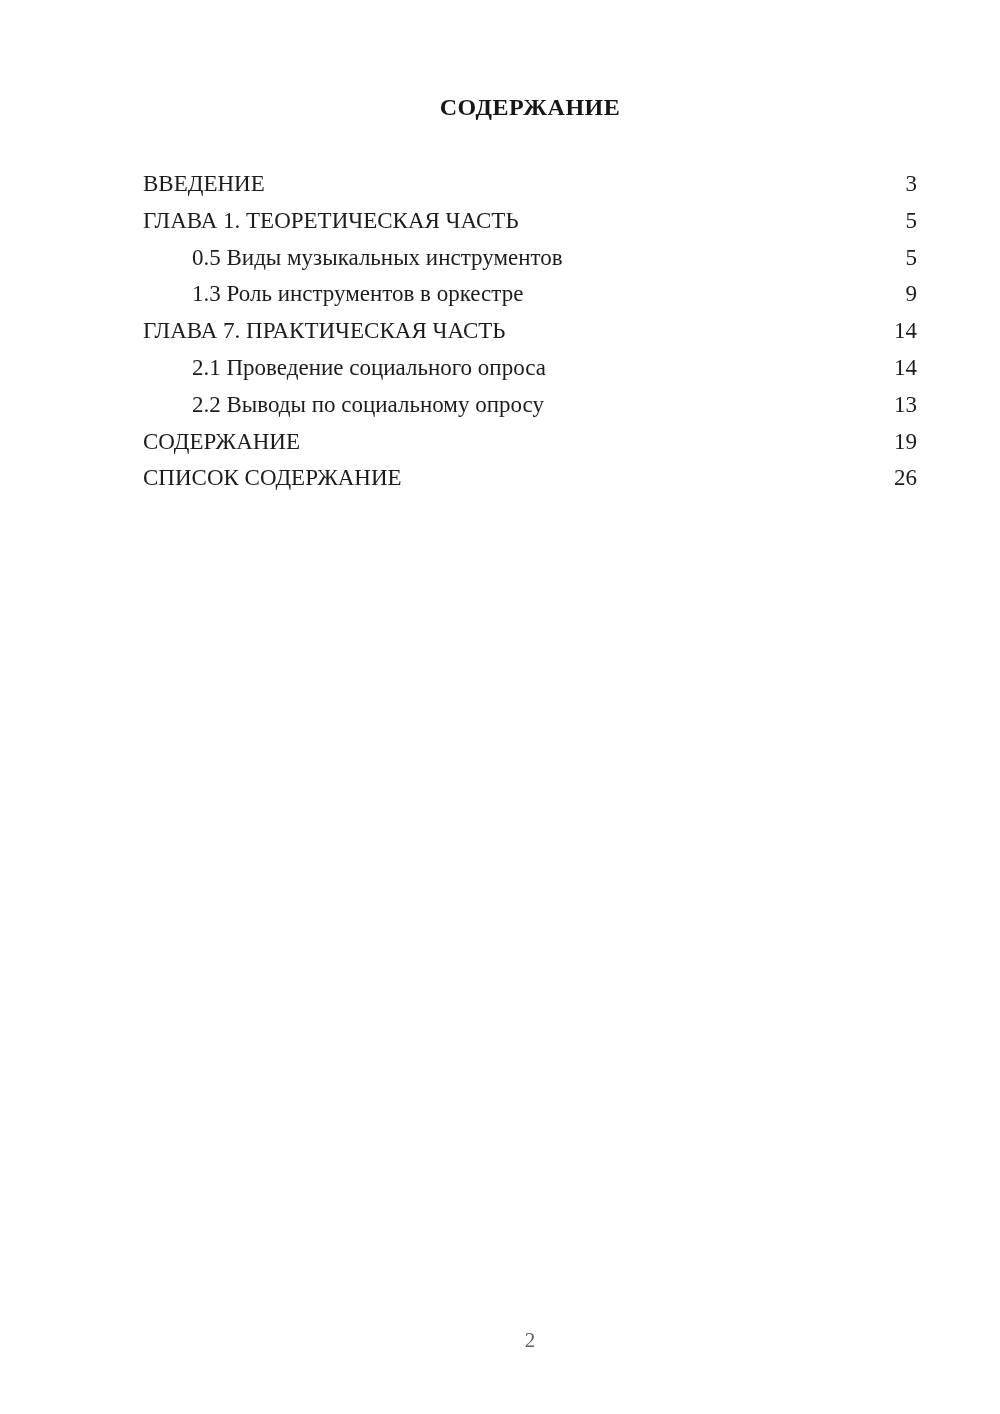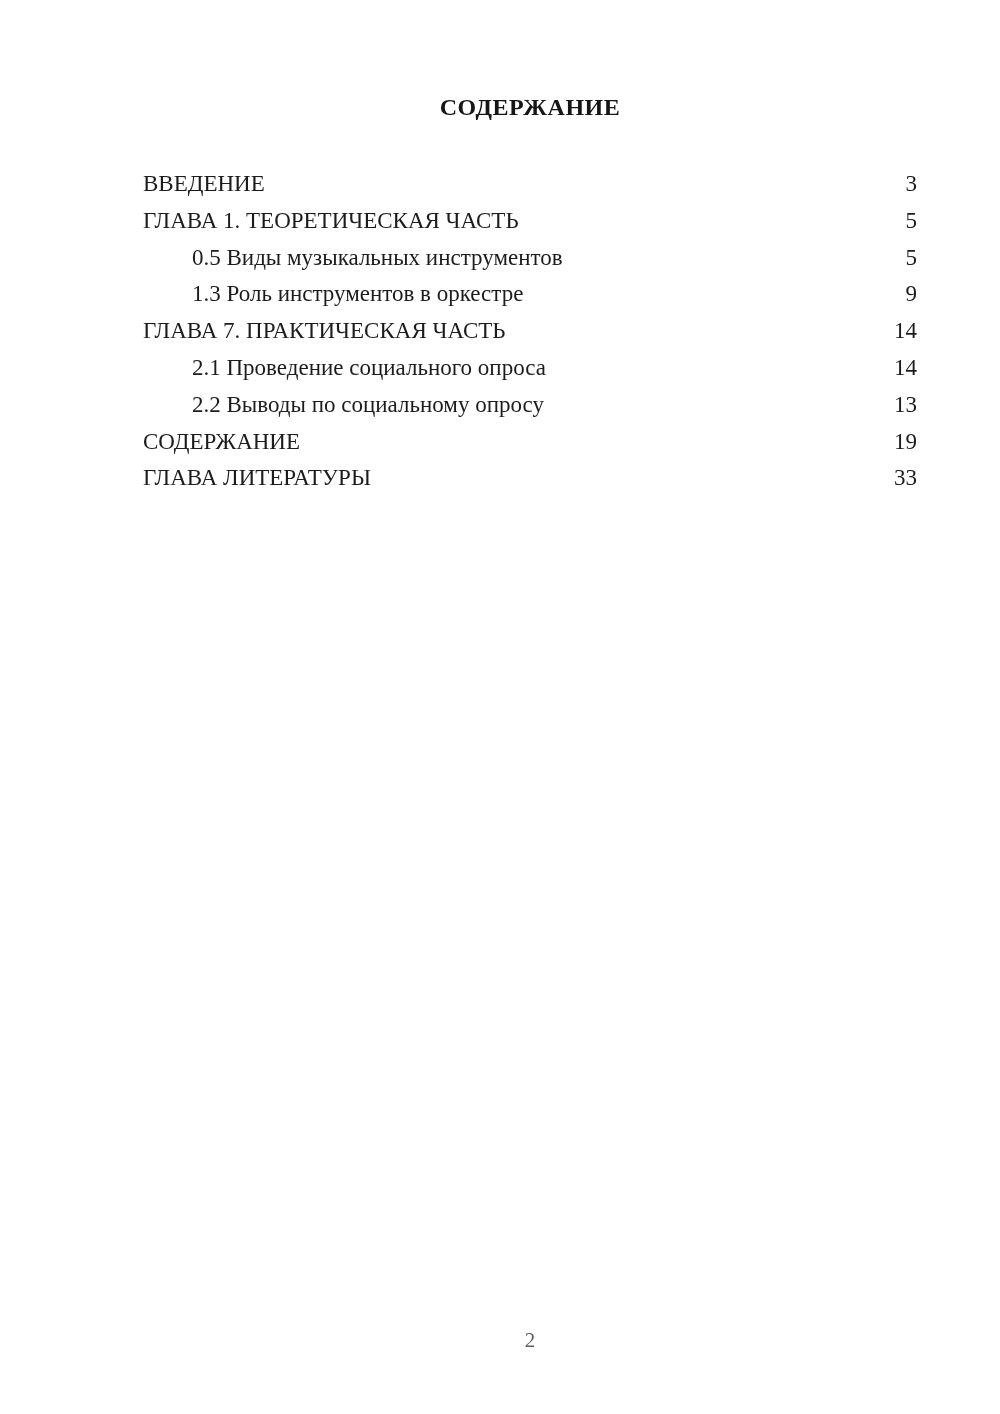--- a/index.html
+++ b/index.html
@@ -98,19 +98,19 @@
       </div>
       <div class="toc-row indent">
         <span class="toc-label">2.2 Выводы по социальному опросу</span>
         <span class="toc-page">13</span>
       </div>
       <div class="toc-row">
         <span class="toc-label">СОДЕРЖАНИЕ</span>
         <span class="toc-page">19</span>
       </div>
       <div class="toc-row">
-        <span class="toc-label">ГЛАВА ЛИТЕРАТУРЫ</span>
-        <span class="toc-page">33</span>
+        <span class="toc-label">СПИСОК СОДЕРЖАНИЕ</span>
+        <span class="toc-page">26</span>
       </div>
     </div>
 
   <div class="page-footer">2</div>
 </div>
 
 </body></html>

